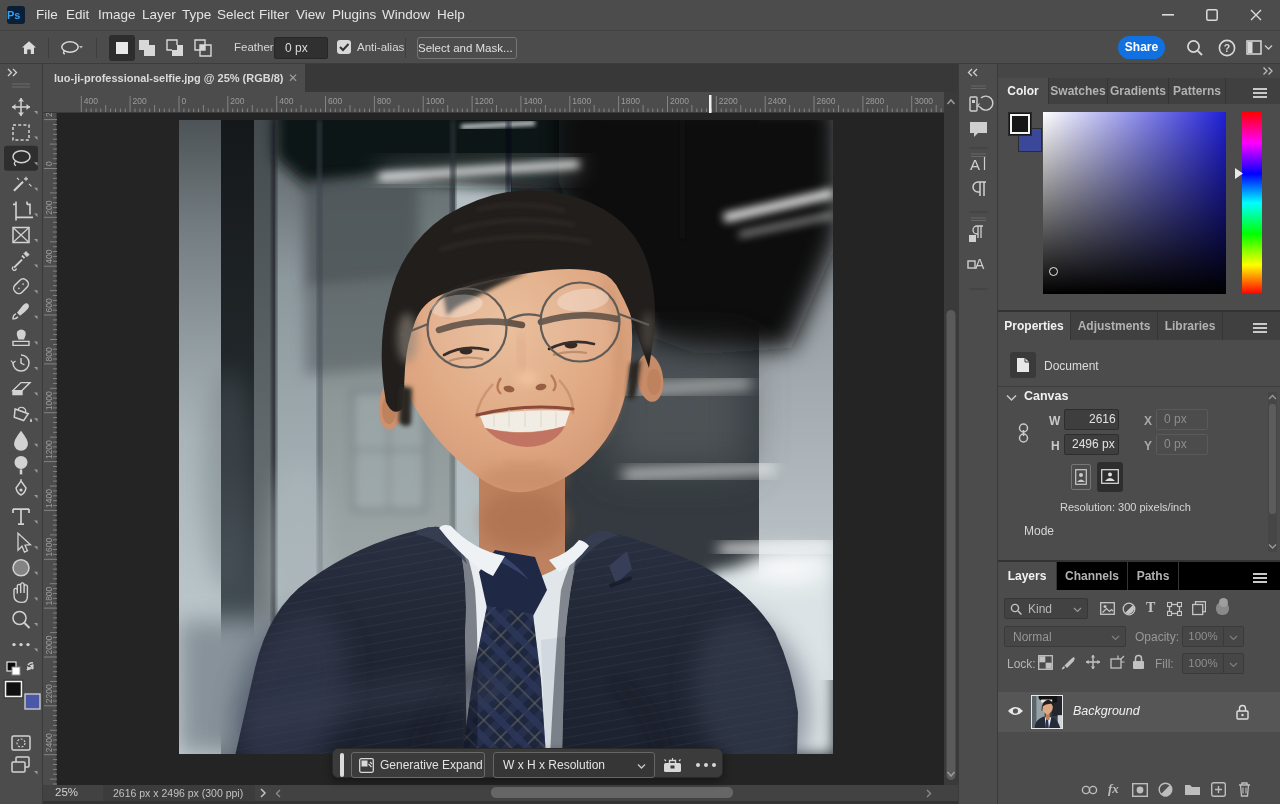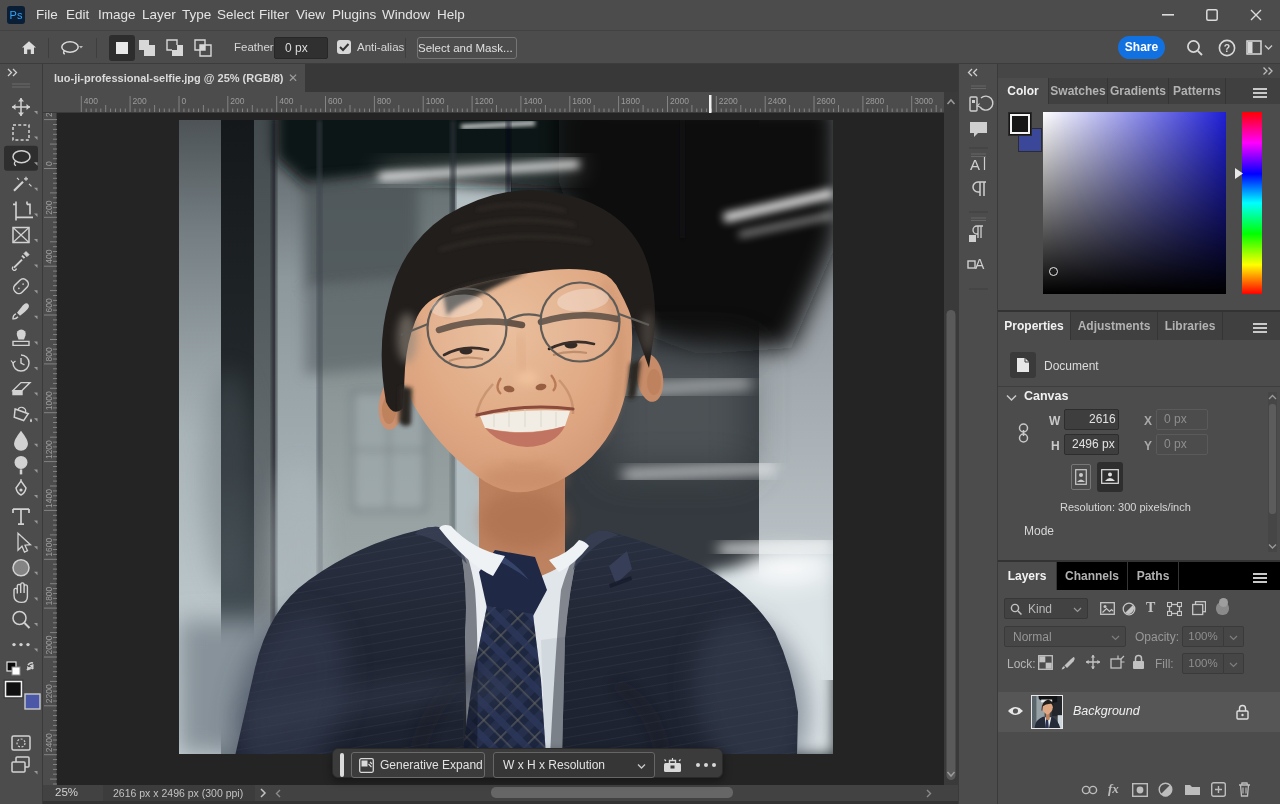--- a/index.html
+++ b/index.html
@@ -4,21 +4,21 @@
 <style>
   * { margin:0; padding:0; box-sizing:border-box; }
   html,body { width:1280px; height:804px; overflow:hidden; background:#4a4a4a;
     font-family:"Liberation Sans", sans-serif; }
   #app { position:relative; width:1280px; height:804px; background:#4a4a4a; }
   .abs { position:absolute; }
   
   #menubar { position:absolute; left:0; top:0; width:1280px; height:30px; background:#4c4c4c; }
   #menubar .mitem { position:absolute; top:0; height:30px; line-height:30px; color:#e4e4e4; font-size:13.5px; }
   #pslogo { position:absolute; left:7px; top:6px; width:18px; height:18px; background:#0a1e36; border-radius:3px;
-    color:#2fa3f7; font-size:11px; font-weight:normal; text-align:center; line-height:18px; }
+    color:#2fa3f7; font-size:11px; font-weight:bold; text-align:left; line-height:18px; }
   
   #optionsbar { position:absolute; left:0; top:30px; width:1280px; height:34px; background:#4c4c4c;
     border-top:1px solid #424242; border-bottom:1px solid #3c3c3c; }
   .osep { position:absolute; top:7px; width:1px; height:20px; background:#3e3e3e; }
   .olabel { position:absolute; color:#d6d6d6; font-size:12px; top:10px; }
   
   #toolbar { position:absolute; left:0; top:64px; width:43px; height:740px; background:#4c4c4c; border-right:1px solid #3a3a3a; }
   
   #docarea { position:absolute; left:43px; top:64px; width:915px; height:740px; background:#242424; }
   #tabbar { position:absolute; left:0; top:0; width:915px; height:28px; background:#383838; }

